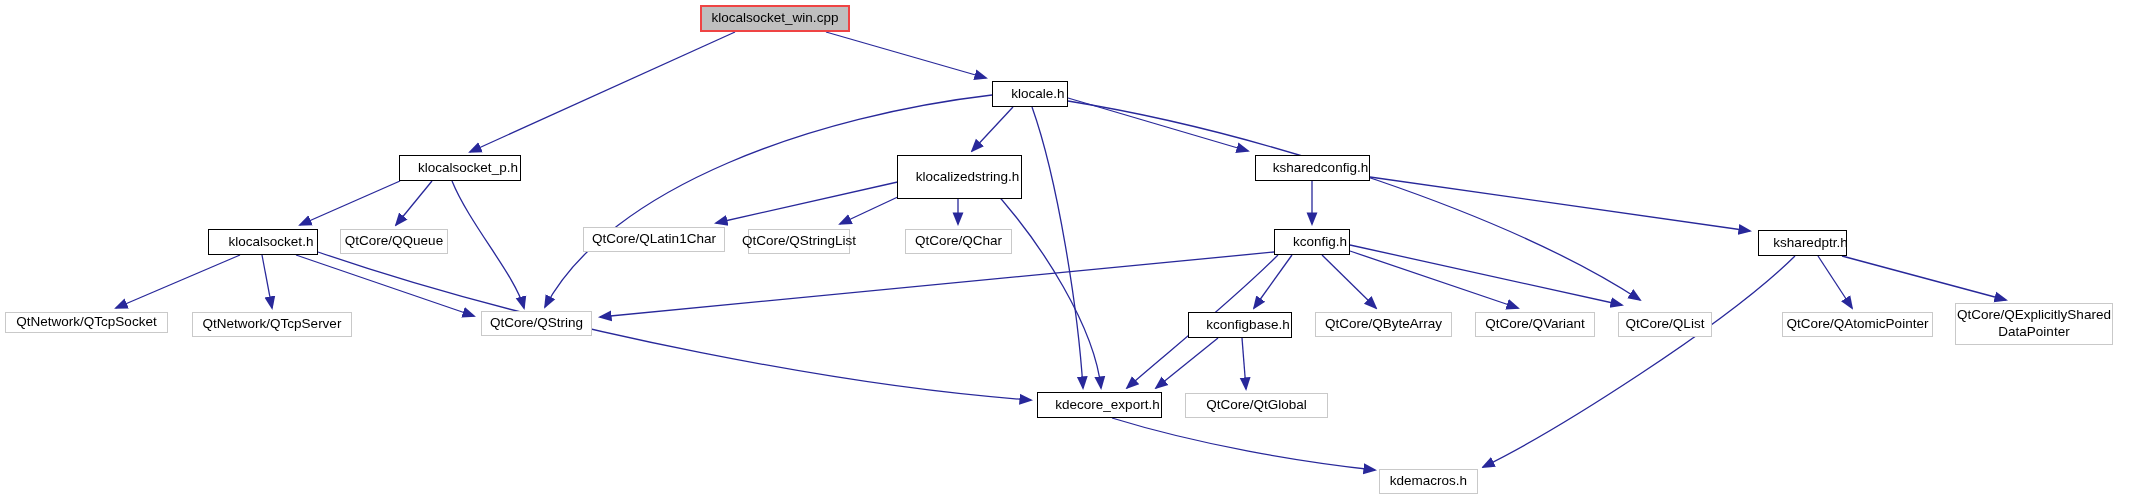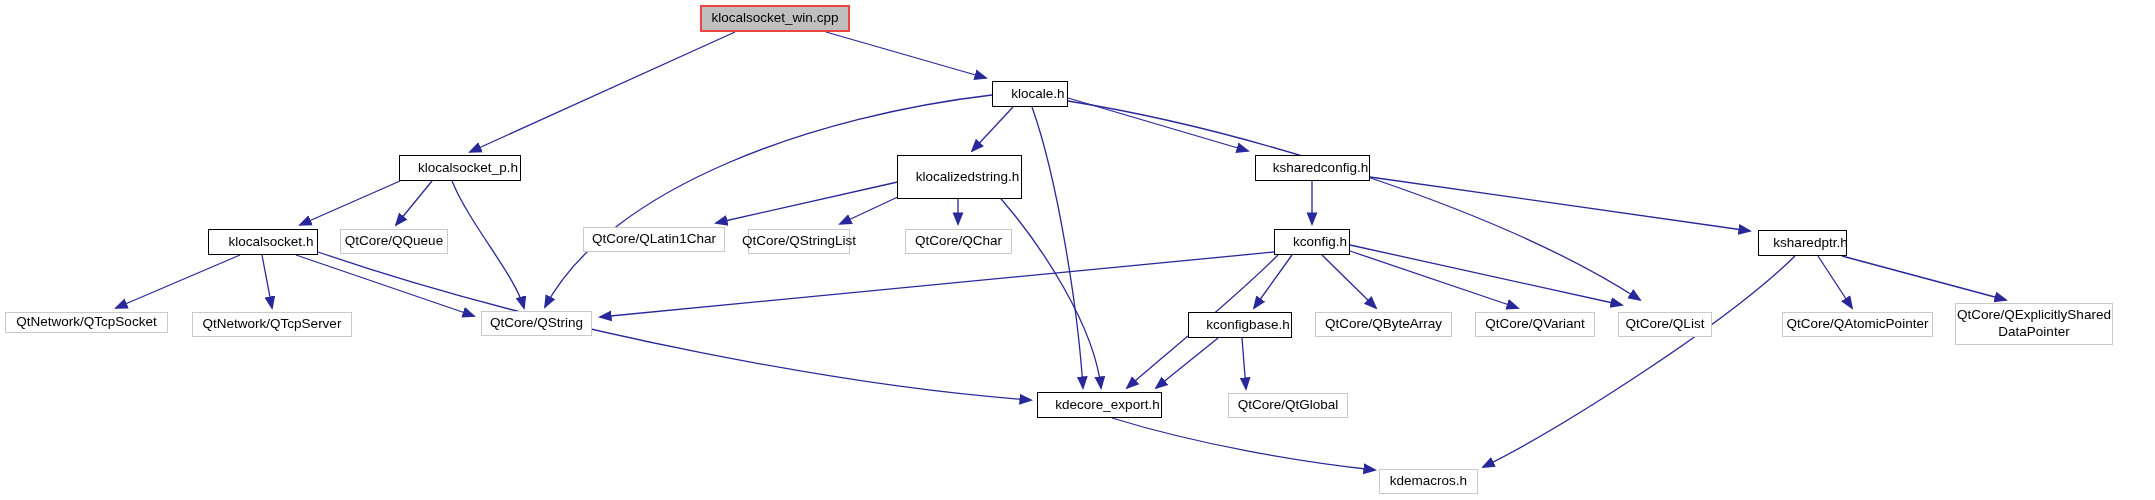--- a/index.html
+++ b/index.html
@@ -94,16 +94,16 @@
       <div class="node external" style="left: 192px; top: 312px; width: 160px; height: 25px;">QtNetwork/QTcpServer</div>
       <div class="node external" style="left: 481px; top: 311px; width: 111px; height: 25px;">QtCore/QString</div>
       <div class="node internal" style="left: 1188px; top: 312px; width: 104px; height: 26px;">kconfigbase.h</div>
       <div class="node external" style="left: 1315px; top: 312px; width: 137px; height: 25px;">QtCore/QByteArray</div>
       <div class="node external" style="left: 1475px; top: 312px; width: 120px; height: 25px;">QtCore/QVariant</div>
       <div class="node external" style="left: 1618px; top: 312px; width: 94px; height: 25px;">QtCore/QList</div>
       <div class="node external" style="left: 1782px; top: 312px; width: 151px; height: 25px;">QtCore/QAtomicPointer</div>
       <div class="node external" style="left: 1955px; top: 303px; width: 158px; height: 42px;">QtCore/QExplicitlyShared
 DataPointer</div>
       <div class="node internal" style="left: 1037px; top: 392px; width: 125px; height: 26px;">kdecore_export.h</div>
-      <div class="node external" style="left: 1185px; top: 393px; width: 120px; height: 25px; margin-left: 43px;">QtCore/QtGlobal</div>
+      <div class="node external" style="left: 1185px; top: 393px; width: 143px; height: 25px;">QtCore/QtGlobal</div>
       <div class="node external" style="left: 1379px; top: 469px; width: 99px; height: 25px;">kdemacros.h</div>
     </div>
 </div>
 
 </body></html>

